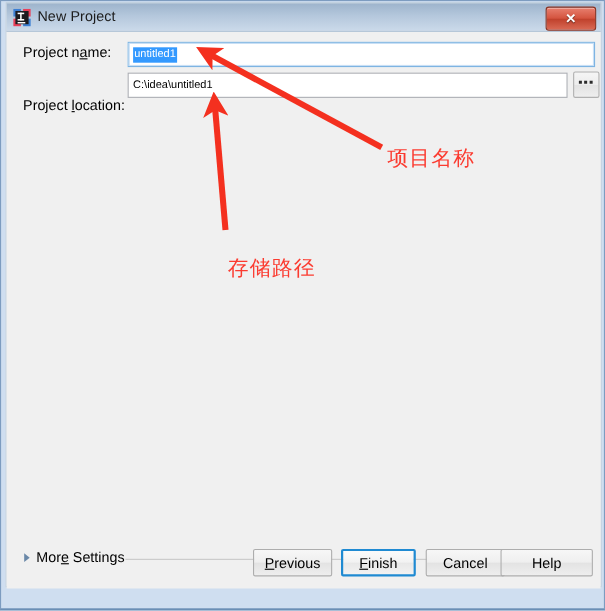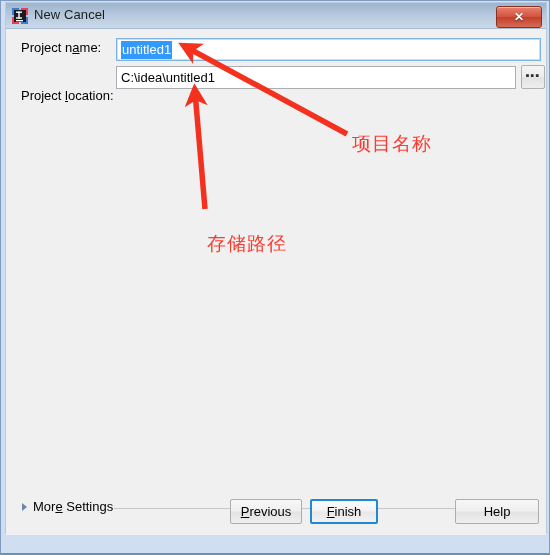--- a/index.html
+++ b/index.html
@@ -108,21 +108,21 @@
   }
   #label-name { left: 15px; }
   #label-loc  { left: 15px; margin-top: 20px; }
   .mnem { text-decoration: underline; }
 
   .text-input {
     position: absolute;
     box-sizing: border-box;
     height: 23px;
     background: #ffffff;
-    font-size: 13px;
+    font-size: 10px;
     color: #000000;
     line-height: 21px;
     padding-left: 4px;
     overflow: hidden;
     white-space: nowrap;
   }
   #input-name {
     left: 110px; top: 2px;
     width: 425px;
     border: 1px solid #7eb4e2;
@@ -259,21 +259,21 @@
         <rect x="0" y="0" width="7" height="7" fill="#3b7fd4"></rect>
         <rect x="9" y="0" width="7" height="7" fill="#e8405a"></rect>
         <rect x="0" y="9" width="7" height="7" fill="#e8405a"></rect>
         <rect x="9" y="9" width="7" height="7" fill="#3b7fd4"></rect>
         <rect x="2" y="2" width="12" height="12" fill="#1b1b20"></rect>
         <rect x="4" y="3.5" width="6" height="1.4" fill="#ffffff"></rect>
         <rect x="6.3" y="3.5" width="1.4" height="7" fill="#ffffff"></rect>
         <rect x="4" y="9.3" width="6" height="1.4" fill="#ffffff"></rect>
         <rect x="4" y="12" width="7" height="1.3" fill="#ffffff"></rect>
       </svg>
-      <div id="title-text">New Cancel</div>
+      <div id="title-text">New Project</div>
       <div id="close-button">
         <span class="glyph">✕</span>
       </div>
     </div>
 
     <div id="client-area">
 
       <div class="field-row" id="row-name" style="width:100%;">
         <div class="field-label" id="label-name"><span>Project n</span><span class="mnem">a</span><span>me:</span></div>
         <div class="text-input" id="input-name"><span class="selected-text">untitled1</span></div>
@@ -299,20 +299,23 @@
         <div class="dlg-button" id="btn-previous">
             <span></span>
             <span class="mnem">P</span>
             <span>revious</span>
           </div>
         <div class="dlg-button focused" id="btn-finish">
             <span></span>
             <span class="mnem">F</span>
             <span>inish</span>
           </div>
+        <div class="dlg-button" id="btn-cancel">
+            <span>Cancel</span>
+          </div>
         <div class="dlg-button" id="btn-help">
             <span>Help</span>
           </div>
       </div>
 
     </div>
   </div>
 </div>
 
 <svg id="annotation-layer" viewBox="0 0 550 555">

